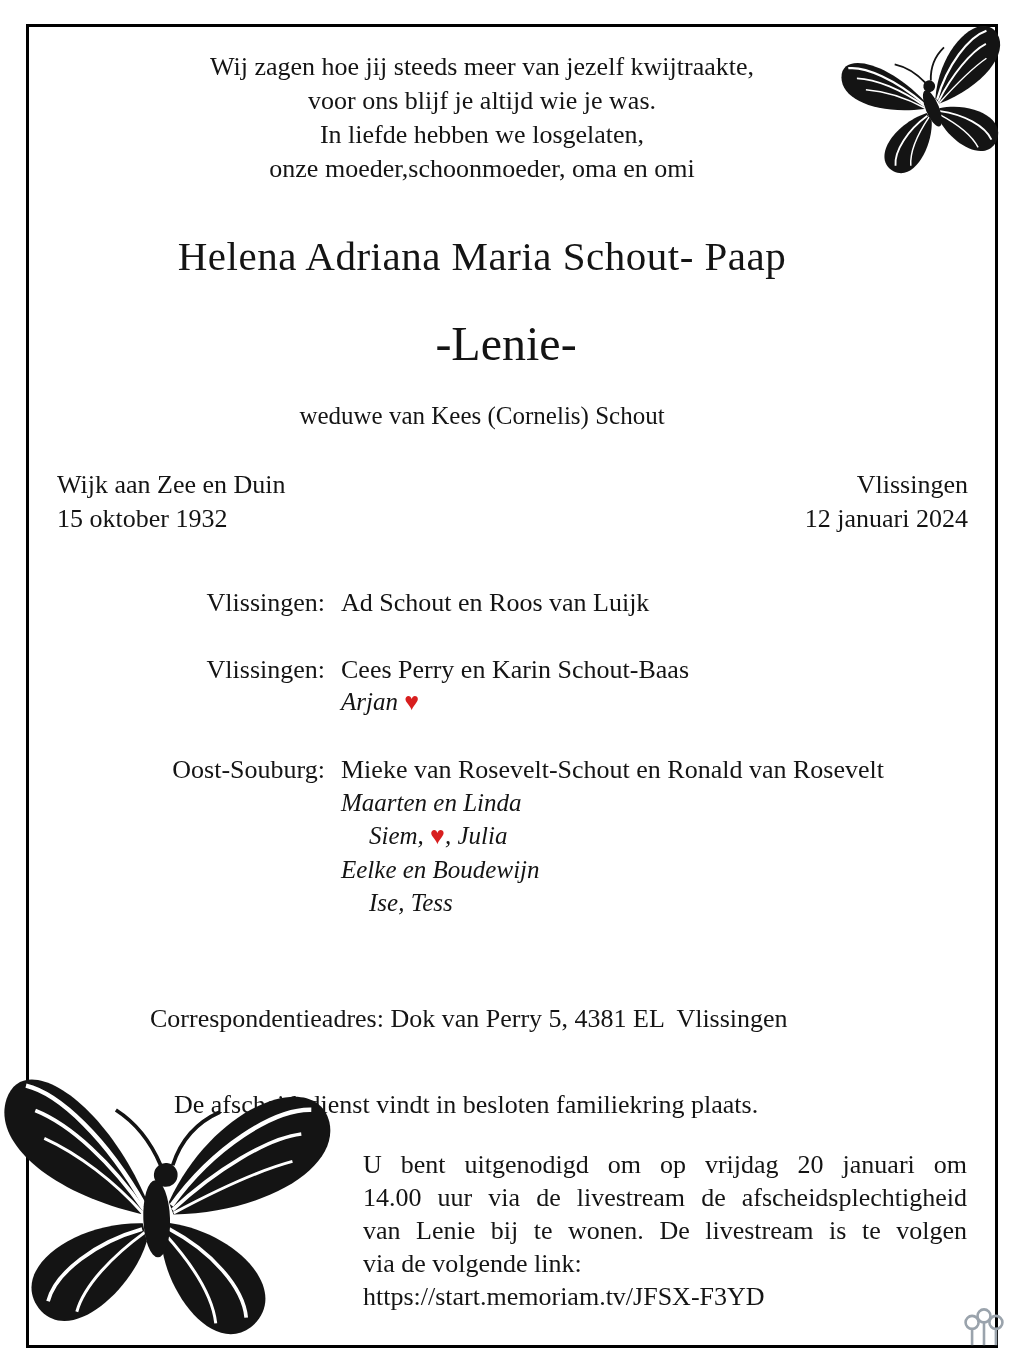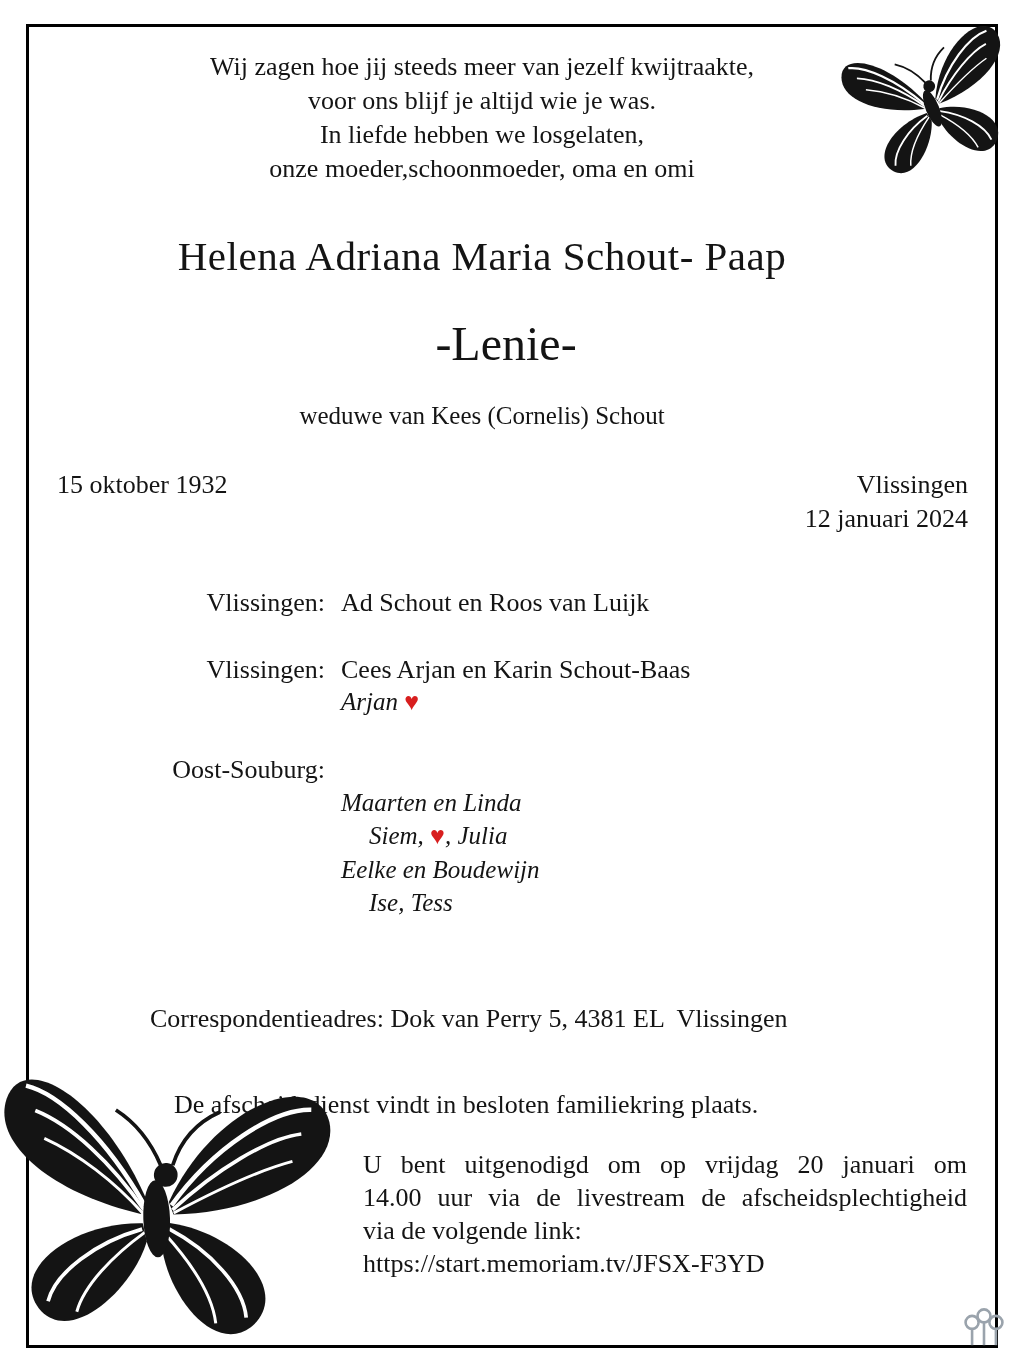--- a/index.html
+++ b/index.html
@@ -109,43 +109,45 @@
   <div>voor ons blijf je altijd wie je was.</div>
   <div>In liefde hebben we losgelaten,</div>
   <div>onze moeder,schoonmoeder, oma en omi</div>
 </div>
 
 <h1 class="abs center name">Helena Adriana Maria Schout- Paap</h1>
 <div class="abs center nickname">-Lenie-</div>
 <div class="abs center relation">weduwe van Kees (Cornelis) Schout</div>
 
 <div class="abs origin left">
+  <div>Wijk aan Zee en Duin</div>
   <div>15 oktober 1932</div>
 </div>
 <div class="abs origin right">
   <div>Vlissingen</div>
   <div>12 januari 2024</div>
 </div>
 
 <div class="frow" style="top:588px">
   <div class="place">Vlissingen:</div>
   <div class="names">Ad Schout en Roos van Luijk</div>
 </div>
 
 <div class="frow" style="top:655px">
   <div class="place">Vlissingen:</div>
-  <div class="names">Cees Arjan en Karin Schout-Baas</div>
+  <div class="names">Cees Perry en Karin Schout-Baas</div>
 </div>
 <div class="frow" style="top:688px">
   <div class="place"></div>
   <div class="names italic"><span>Arjan </span><span class="heart">♥</span></div>
 </div>
 
 <div class="frow" style="top:755px">
   <div class="place">Oost-Souburg:</div>
+  <div class="names">Mieke van Rosevelt-Schout en Ronald van Rosevelt</div>
 </div>
 <div class="frow" style="top:789px">
   <div class="place"></div>
   <div class="names italic">Maarten en Linda</div>
 </div>
 <div class="frow" style="top:822px">
   <div class="place"></div>
   <div class="names italic indent1"><span>Siem, </span><span class="heart">♥</span><span>, Julia</span></div>
 </div>
 <div class="frow" style="top:856px">
@@ -159,20 +161,21 @@
 <div class="frow" style="top:923px">
   <div class="place"></div>
 </div>
 
 <div class="abs correspondence">Correspondentieadres: Dok van Perry 5, 4381 EL  Vlissingen</div>
 <div class="abs service">De afscheidsdienst vindt in besloten familiekring plaats.</div>
 
 <div class="abs livestream">
   <div class="ls-line">U bent uitgenodigd om op vrijdag 20 januari om</div>
   <div class="ls-line">14.00 uur via de livestream de afscheidsplechtigheid</div>
+  <div class="ls-line">van Lenie bij te wonen. De livestream is te volgen</div>
   <div class="ls-line no-justify">via de volgende link:</div>
   <div class="ls-url">https://start.memoriam.tv/JFSX-F3YD</div>
 </div>
 
 <svg class="logo" viewBox="0 0 48 48" aria-hidden="true">
   <g stroke="#9aa3ac" fill="none" stroke-width="2.4">
     <circle cx="13" cy="17" r="6"></circle>
     <circle cx="24" cy="11" r="6"></circle>
     <circle cx="35" cy="17" r="6"></circle>
     <path d="M13 23 V 38"></path>

